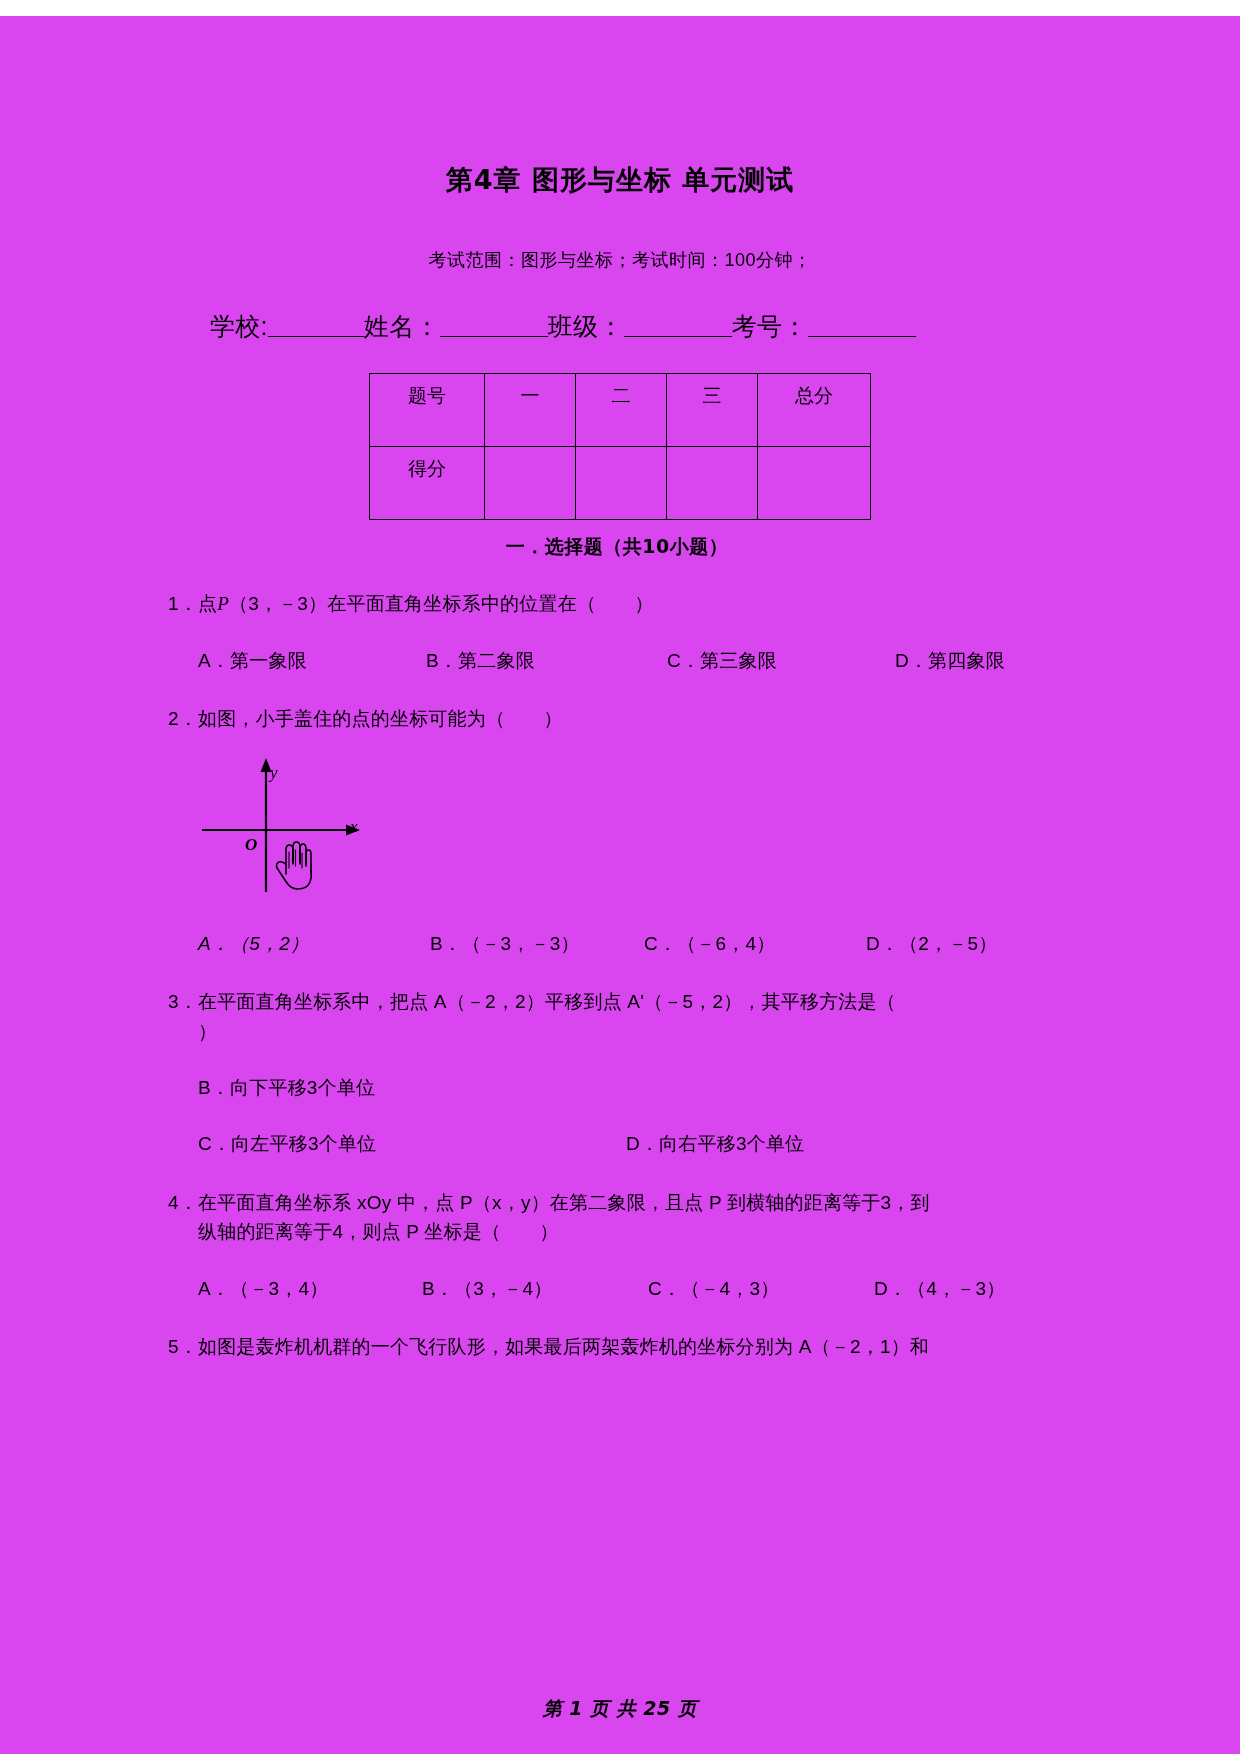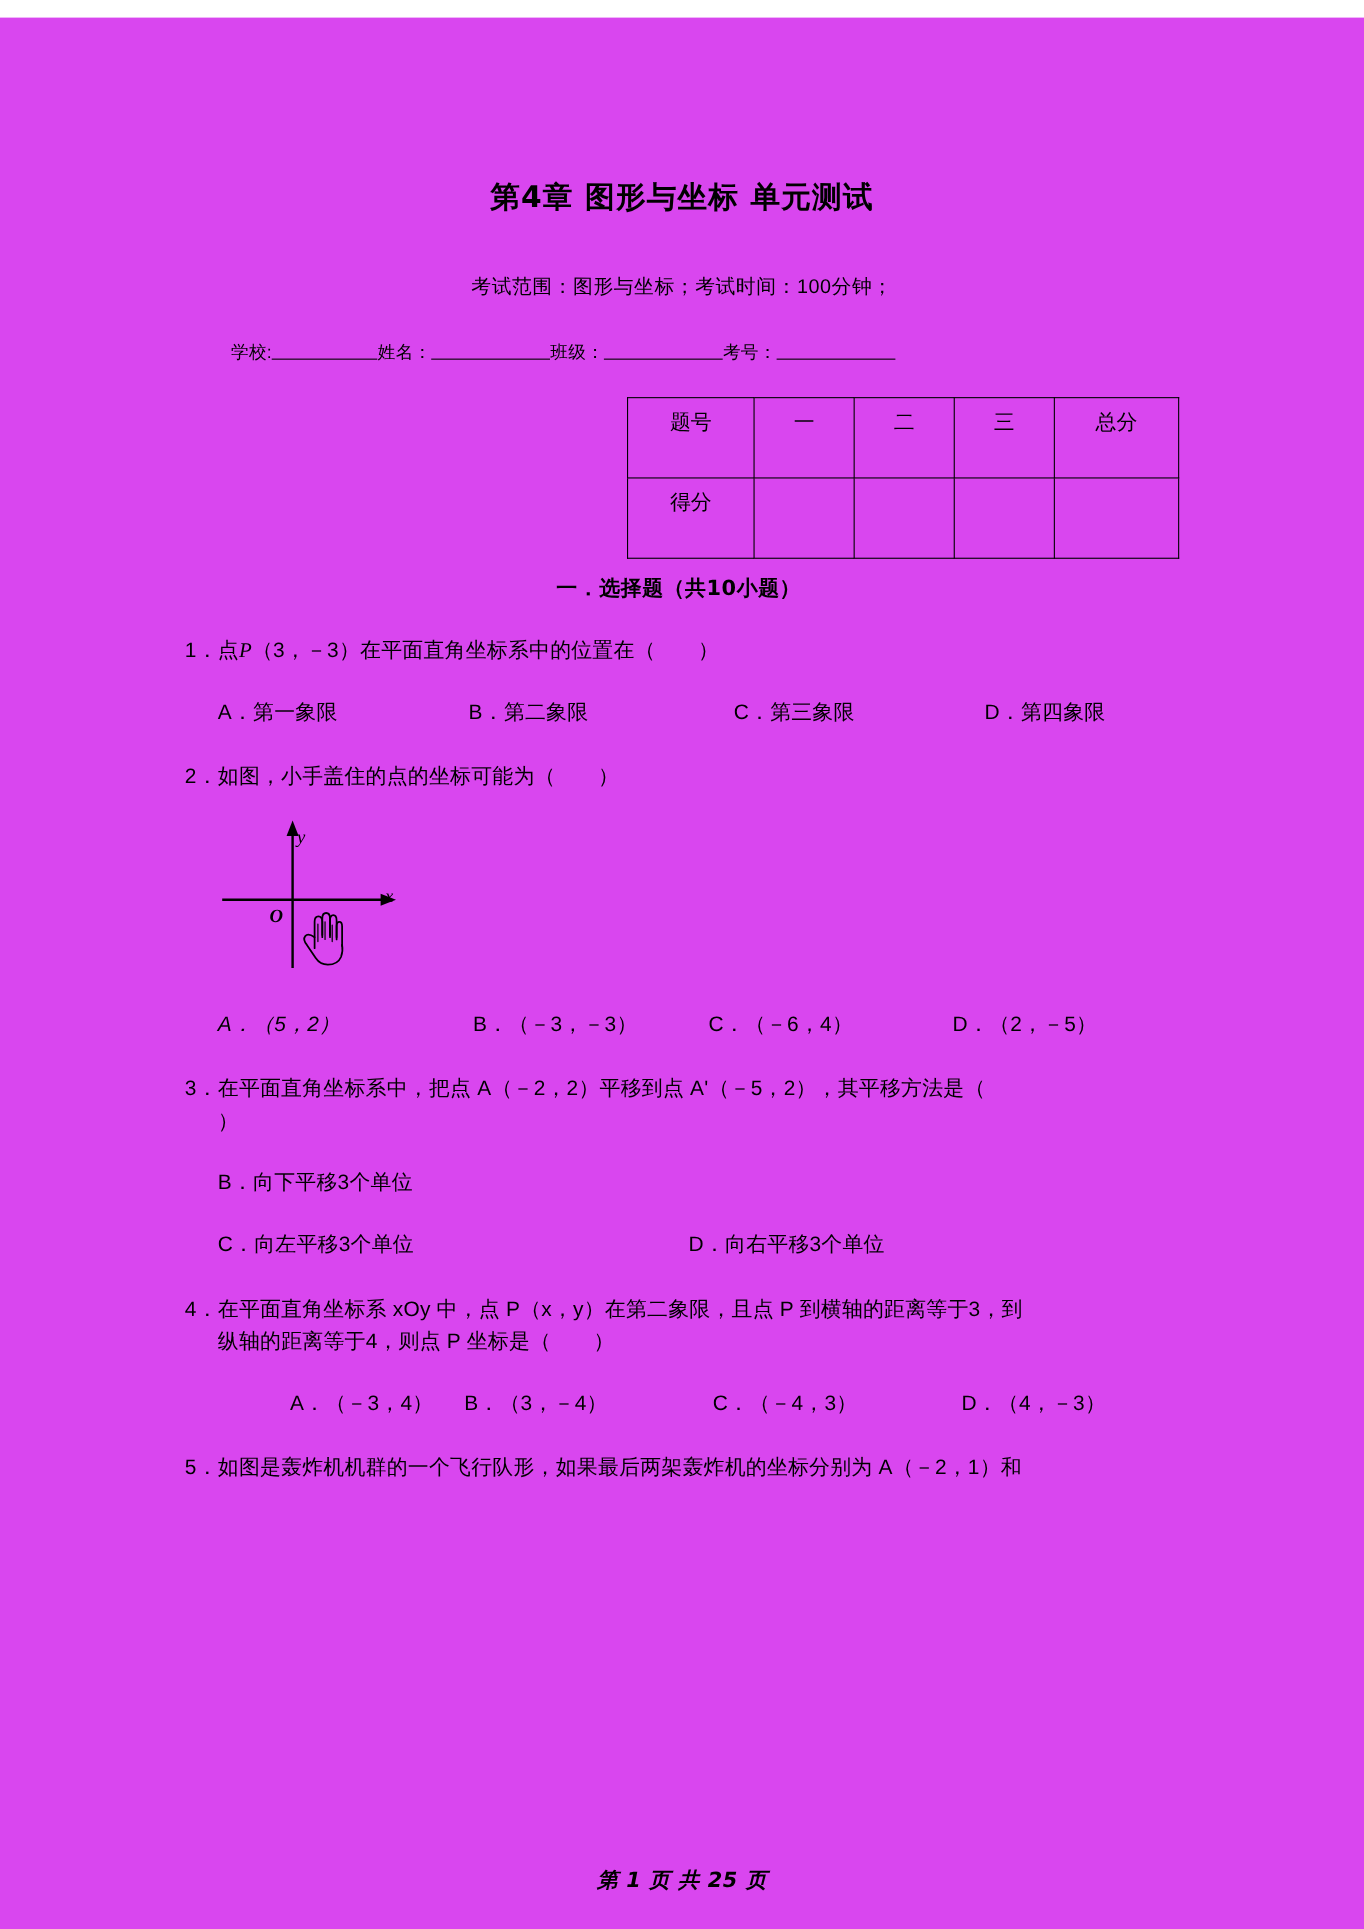--- a/index.html
+++ b/index.html
@@ -41,40 +41,40 @@
   
   .doc-subtitle {
     text-align: center;
     font-size: 18px;
     margin-top: 52px;
     letter-spacing: 0.5px;
   }
 
   
   .fillin-line {
-    font-size: 16px;
+    font-size: 25px;
     margin-top: 38px;
     padding-left: 42px;
     letter-spacing: 0.3px;
     white-space: nowrap;
   }
   .blank {
     display: inline-block;
     border-bottom: 1.5px solid #000;
     height: 1em;
     vertical-align: -2px;
   }
   .blank.w1 { width: 96px; }
   .blank.w2 { width: 108px; }
 
   
   .score-table-wrap {
     margin-top: 30px;
     display: flex;
-    justify-content: flex-end;
+    justify-content: center;
   }
   table.score-table {
     border-collapse: collapse;
     width: 478px;
     table-layout: fixed;
   }
   table.score-table td {
     border: 1.5px solid #000;
     height: 62px;
     text-align: center;
@@ -120,21 +120,21 @@
     gap: 28px;
   }
   .opts.cols4 .opt:nth-child(1) { width: 200px; }
   .opts.cols4 .opt:nth-child(2) { width: 213px; }
   .opts.cols4 .opt:nth-child(3) { width: 200px; }
 
   .opts.cols4b .opt:nth-child(1) { width: 204px; font-style: italic; }
   .opts.cols4b .opt:nth-child(2) { width: 186px; }
   .opts.cols4b .opt:nth-child(3) { width: 194px; }
 
-  .opts.cols4c .opt:nth-child(1) { width: 196px; text-align: right; }
+  .opts.cols4c .opt:nth-child(1) { width: 196px; }
   .opts.cols4c .opt:nth-child(2) { width: 198px; }
   .opts.cols4c .opt:nth-child(3) { width: 198px; }
 
   .opts.cols2 { display: flex; }
   .opts.cols2 .opt:nth-child(1) { width: 400px; }
 
   
   .figure-q2 {
     margin-top: 18px;
     padding-left: 30px;

